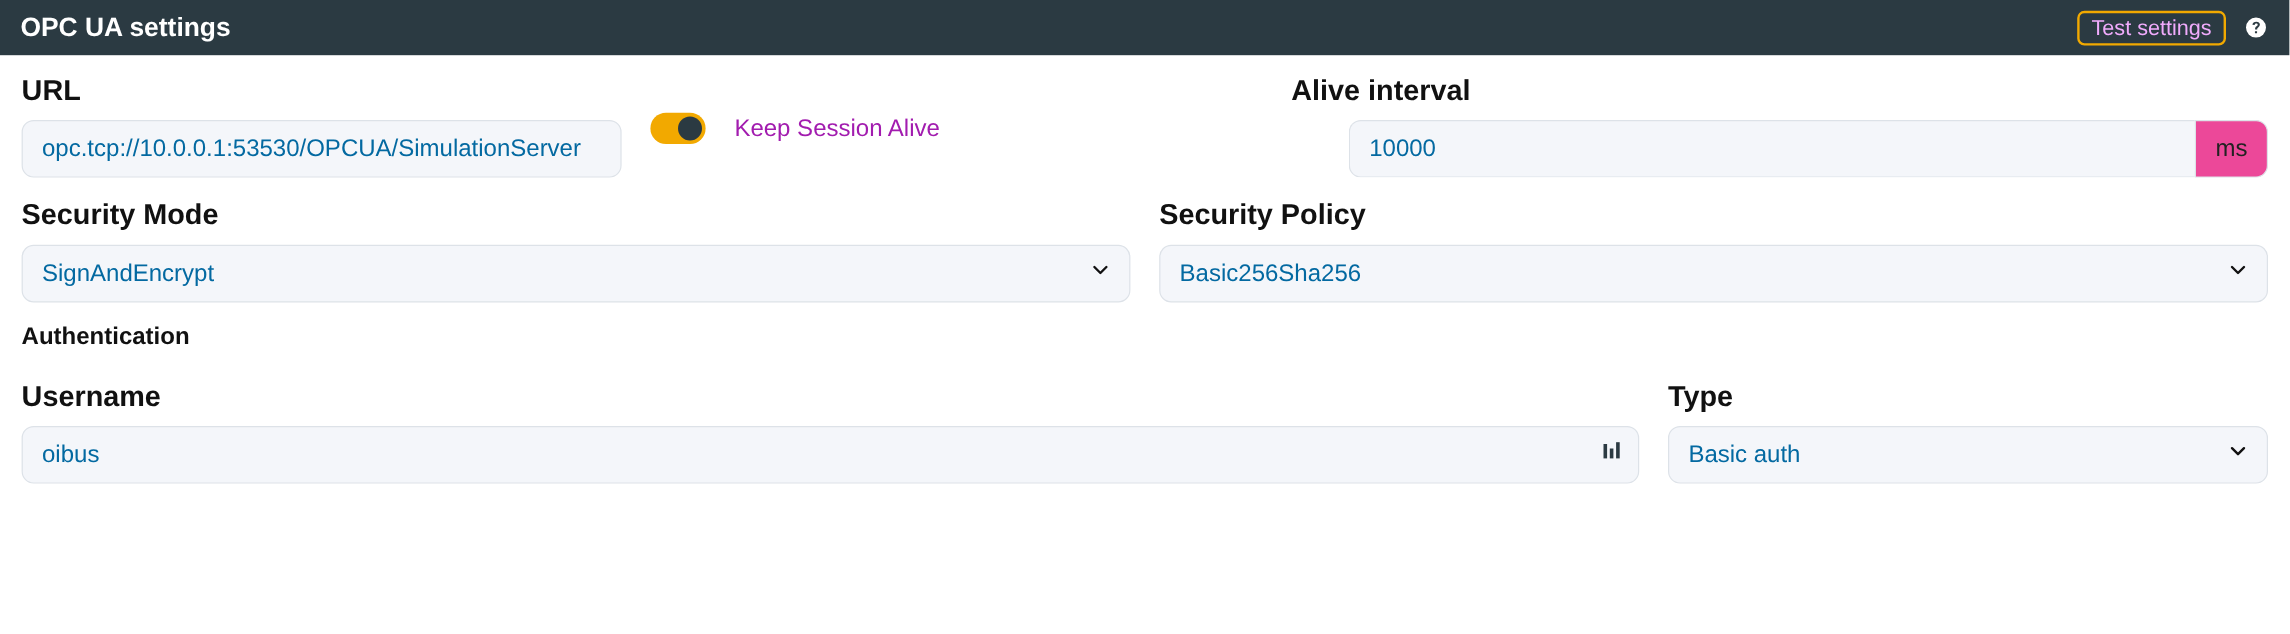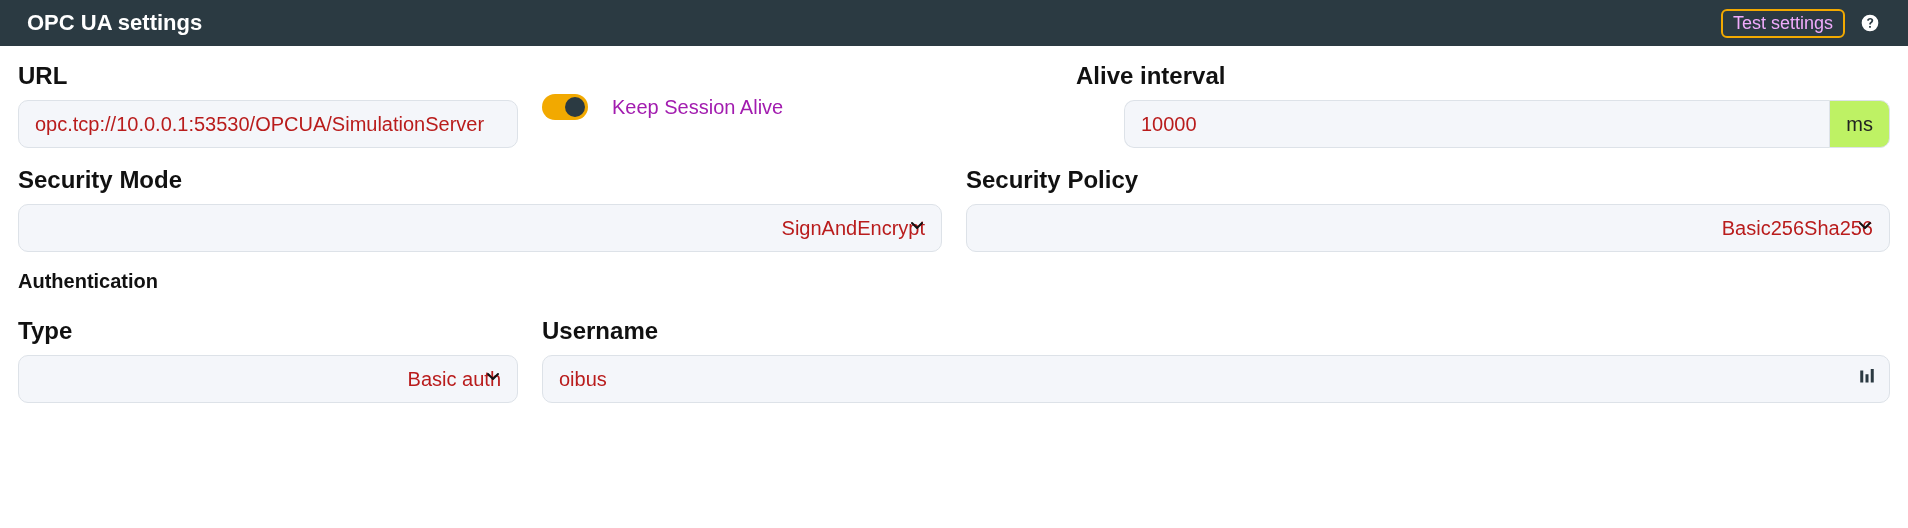--- a/index.html
+++ b/index.html
@@ -7,21 +7,21 @@
     font-family: -apple-system, BlinkMacSystemFont, "Segoe UI", Helvetica, Arial, sans-serif;
     background: #fff;
     color: #111;
     font-size: 20px;
   }
   .panel-header {
     background: #2b3a42;
     color: #fff;
     display: flex;
     align-items: center;
-    padding: 0 27px;
+    padding: 0 17px;
     height: 46px;
   }
   .panel-header .title {
     font-weight: 700;
     font-size: 22px;
     flex: 1;
   }
   .test-btn {
     background: transparent;
     color: #f0abfc;
@@ -62,51 +62,50 @@
     margin-top: 6px;
   }
 
   .control {
     background: #f4f6fa;
     border: 1px solid #dde2e8;
     border-radius: 10px;
     height: 48px;
     padding: 0 16px;
     font-size: 20px;
-    color: #b91c1c;
+    color: #0369a1;
     display: flex;
     align-items: center;
     width: 100%;
     font-family: inherit;
   }
   input.control { outline: none; }
   .select {
     position: relative;
     cursor: pointer;
-    justify-content: flex-end;
   }
   .select .chev {
     position: absolute;
     right: 14px;
     top: 50%;
     transform: translateY(-50%);
     pointer-events: none;
   }
   .input-group {
     display: flex;
     padding-left: 48px;
   }
   .input-group .control {
     border-top-right-radius: 0;
     border-bottom-right-radius: 0;
     border-right: none;
     flex: 1;
   }
   .input-group .addon {
-    background: #bef264;
+    background: #ec4899;
     border: 1px solid #dde2e8;
     border-top-right-radius: 10px;
     border-bottom-right-radius: 10px;
     height: 48px;
     padding: 0 16px;
     display: flex;
     align-items: center;
     font-size: 20px;
     color: #222;
   }
@@ -216,39 +215,39 @@
               <polyline points="6 9 12 15 18 9"></polyline>
             </svg>
         </span>
       </div>
     </div>
   </div>
 
   <div class="section-label">Authentication</div>
 
   <div class="row" style="margin-bottom:0;">
-    <div class="field col-type">
-      <div class="field-label">Type</div>
-      <div class="control select">
-        <span>Basic auth</span>
-        <span class="chev">
-          <svg width="20" height="20" viewBox="0 0 24 24" fill="none" stroke="#111" stroke-width="2.4" stroke-linecap="round" stroke-linejoin="round">
-              <polyline points="6 9 12 15 18 9"></polyline>
-            </svg>
-        </span>
-      </div>
-    </div>
     <div class="field col-third">
       <div class="field-label">Username</div>
       <div class="input-with-icon">
         <input class="control" value="oibus" style="">
         <span class="right-icon">
           <svg width="18" height="18" viewBox="0 0 24 24">
               <rect x="3" y="4" width="4" height="16" fill="#2b3a42"></rect>
               <rect x="10" y="9" width="4" height="11" fill="#2b3a42"></rect>
               <rect x="17" y="2" width="4" height="18" fill="#2b3a42"></rect>
             </svg>
         </span>
       </div>
     </div>
+    <div class="field col-type">
+      <div class="field-label">Type</div>
+      <div class="control select">
+        <span>Basic auth</span>
+        <span class="chev">
+          <svg width="20" height="20" viewBox="0 0 24 24" fill="none" stroke="#111" stroke-width="2.4" stroke-linecap="round" stroke-linejoin="round">
+              <polyline points="6 9 12 15 18 9"></polyline>
+            </svg>
+        </span>
+      </div>
+    </div>
   </div>
 
 </div>
 
 </body></html>

